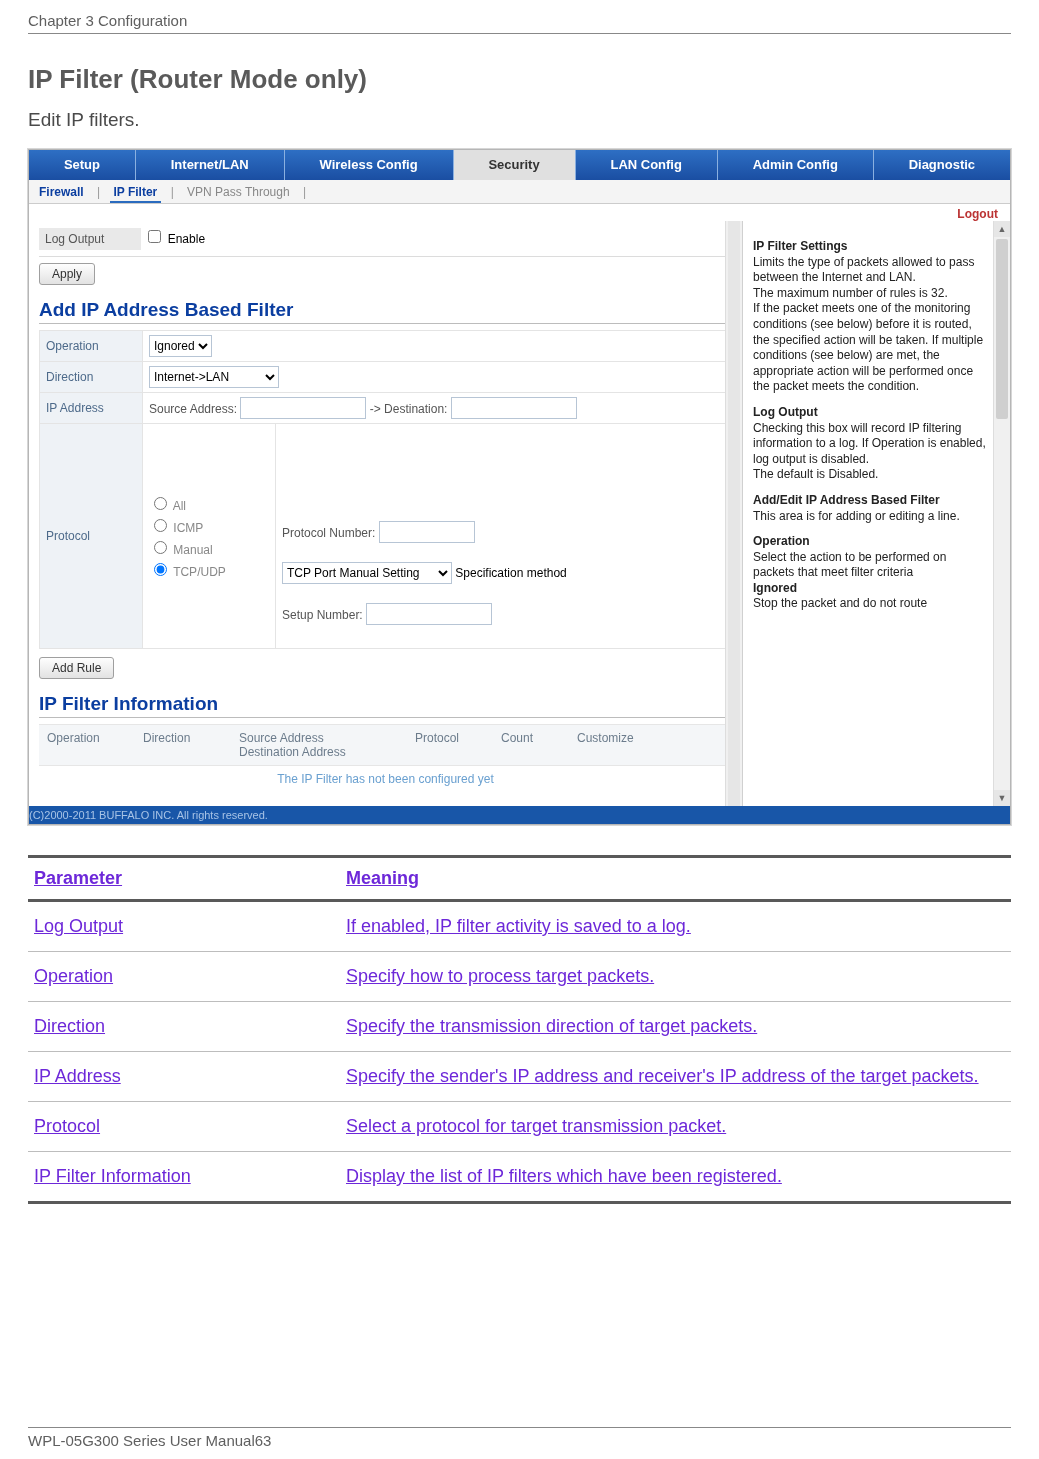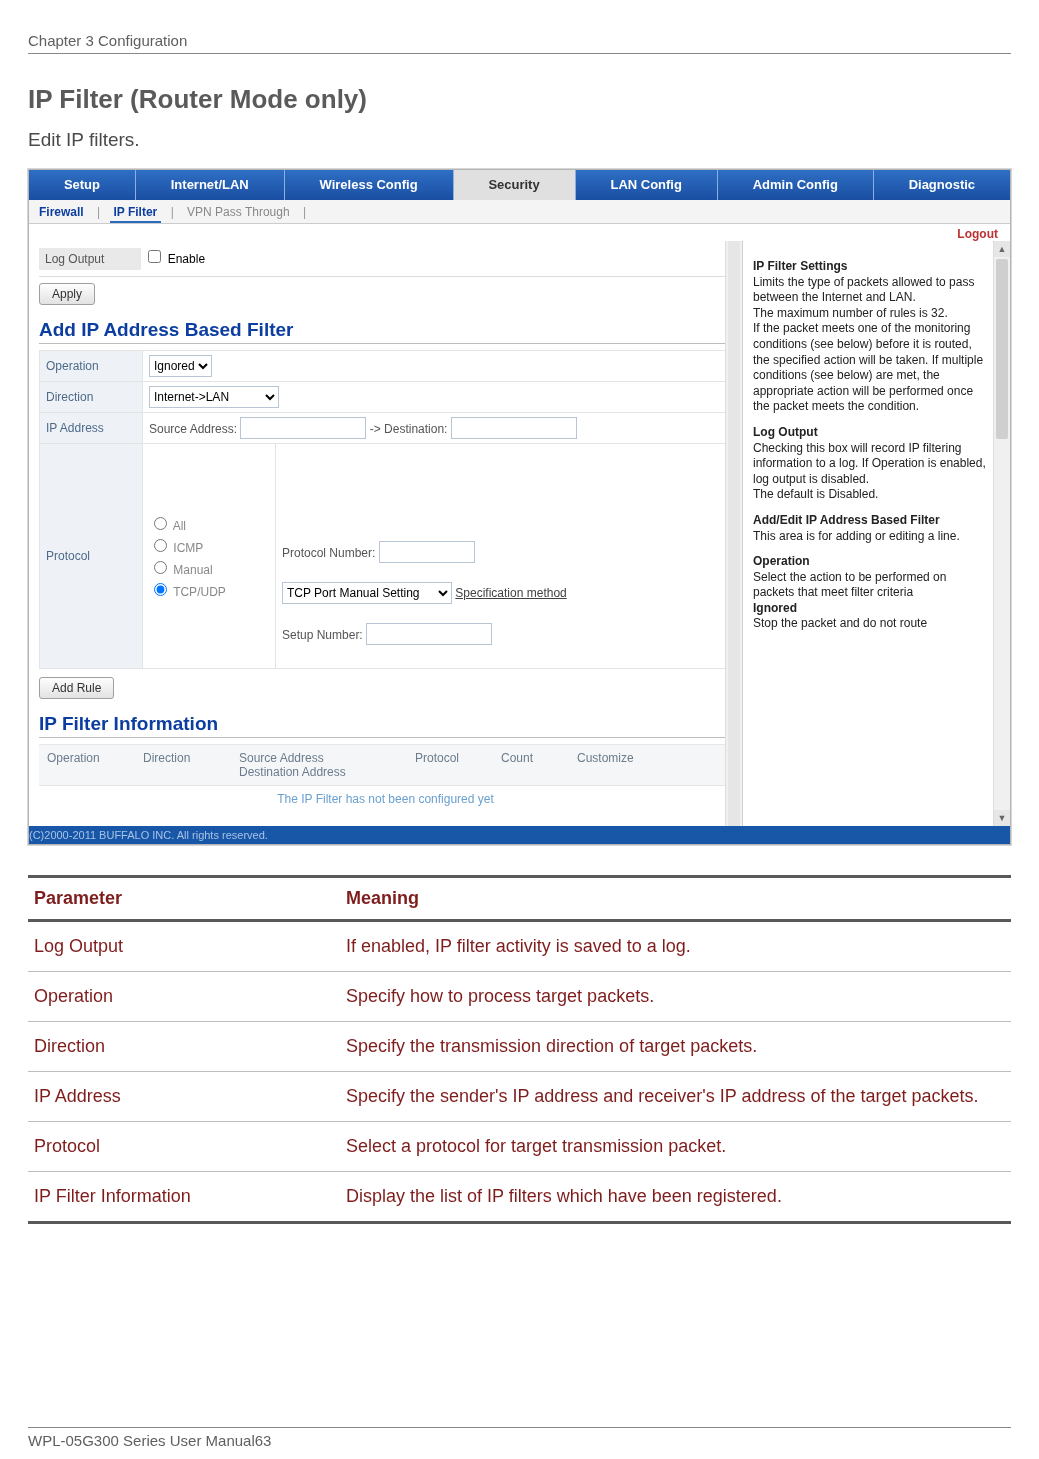--- a/index.html
+++ b/index.html
@@ -4,21 +4,21 @@
 <style>
   body {
     margin: 0;
     padding: 0;
     font-family: Arial, Helvetica, sans-serif;
     background: #fff;
     color: #000;
     width: 1039px;
   }
   .page {
-    padding: 32px 28px 10px 28px;
+    padding: 12px 28px 10px 28px;
     box-sizing: border-box;
     min-height: 1459px;
     position: relative;
   }
   .chapter-header {
     font-size: 15px;
     color: #5f5f5f;
     border-bottom: 1px solid #888;
     padding-bottom: 4px;
     margin-bottom: 30px;
@@ -242,21 +242,22 @@
     margin-top: 10px;
   }
   
   .param-wrap {
     margin-top: 28px;
   }
   .param-table {
     width: 100%;
     border-collapse: collapse;
     font-size: 18px;
-    color: #7f1d1d;
+    color: #6d28d9;
+    text-decoration: underline;
   }
   .param-table th {
     text-align: left;
     font-weight: bold;
     padding: 10px 6px;
     border-top: 3px solid #595959;
     border-bottom: 3px solid #595959;
   }
   .param-table td {
     padding: 14px 6px;
@@ -271,21 +272,21 @@
     position: absolute;
     bottom: 10px;
     left: 28px;
     right: 28px;
     border-top: 1px solid #888;
     padding-top: 4px;
     color: #5f5f5f;
     font-size: 15px;
     display: flex;
   }
-  .spec-link { color: #404040; text-decoration: underline; cursor: pointer; }
+  .spec-link { color: #000000; cursor: pointer; }
 </style>
 </head>
 <body>
 
 <div class="page">
 
   <div class="chapter-header">Chapter 3  Configuration</div>
 
   <div class="h2-title">IP Filter (Router Mode only)</div>
   <div class="intro-text">Edit IP filters.</div>

